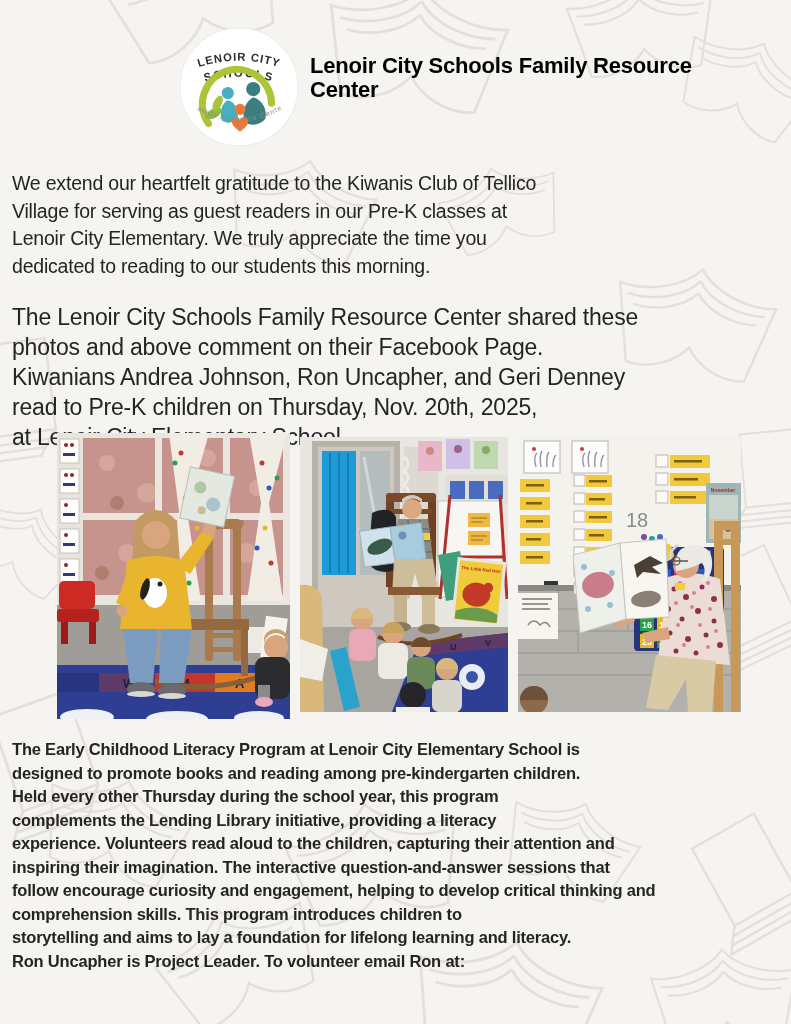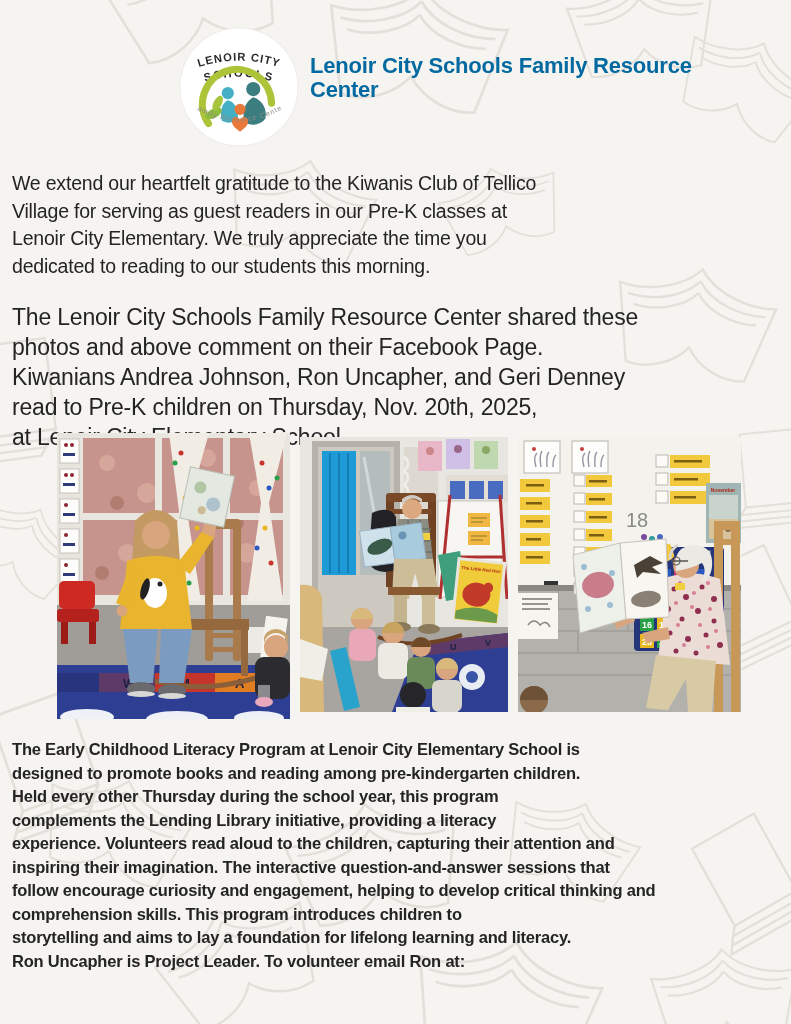--- a/index.html
+++ b/index.html
@@ -11,21 +11,21 @@
     position:relative;
     overflow:hidden;
   }
   .page{position:relative;width:791px;height:1024px;}
   .bg-pattern{position:absolute;left:0;top:0;z-index:0;}
   .content{position:absolute;left:0;top:0;width:791px;height:1024px;z-index:1;}
 
   .logo{position:absolute;left:178px;top:26px;width:122px;height:122px;}
   .title{
     position:absolute;left:310px;top:54px;width:395px;
-    font-size:22px;line-height:24px;font-weight:700;color:#0369a1;
+    font-size:22px;line-height:24px;font-weight:700;color:#000000;
     letter-spacing:-0.2px;margin:0;
   }
   .para{
     position:absolute;left:0;width:791px;margin:12px;
     text-align:left;white-space:pre-line;letter-spacing:-0.2px;
   }
   .p1{top:158px;font-size:19.5px;line-height:27.5px;}
   .p2{top:290px;font-size:23px;line-height:30px;}
   .p3{top:726px;font-size:16.5px;line-height:23.5px;font-weight:bold;}
   .email{top:961px;font-size:16.5px;line-height:23.5px;}

